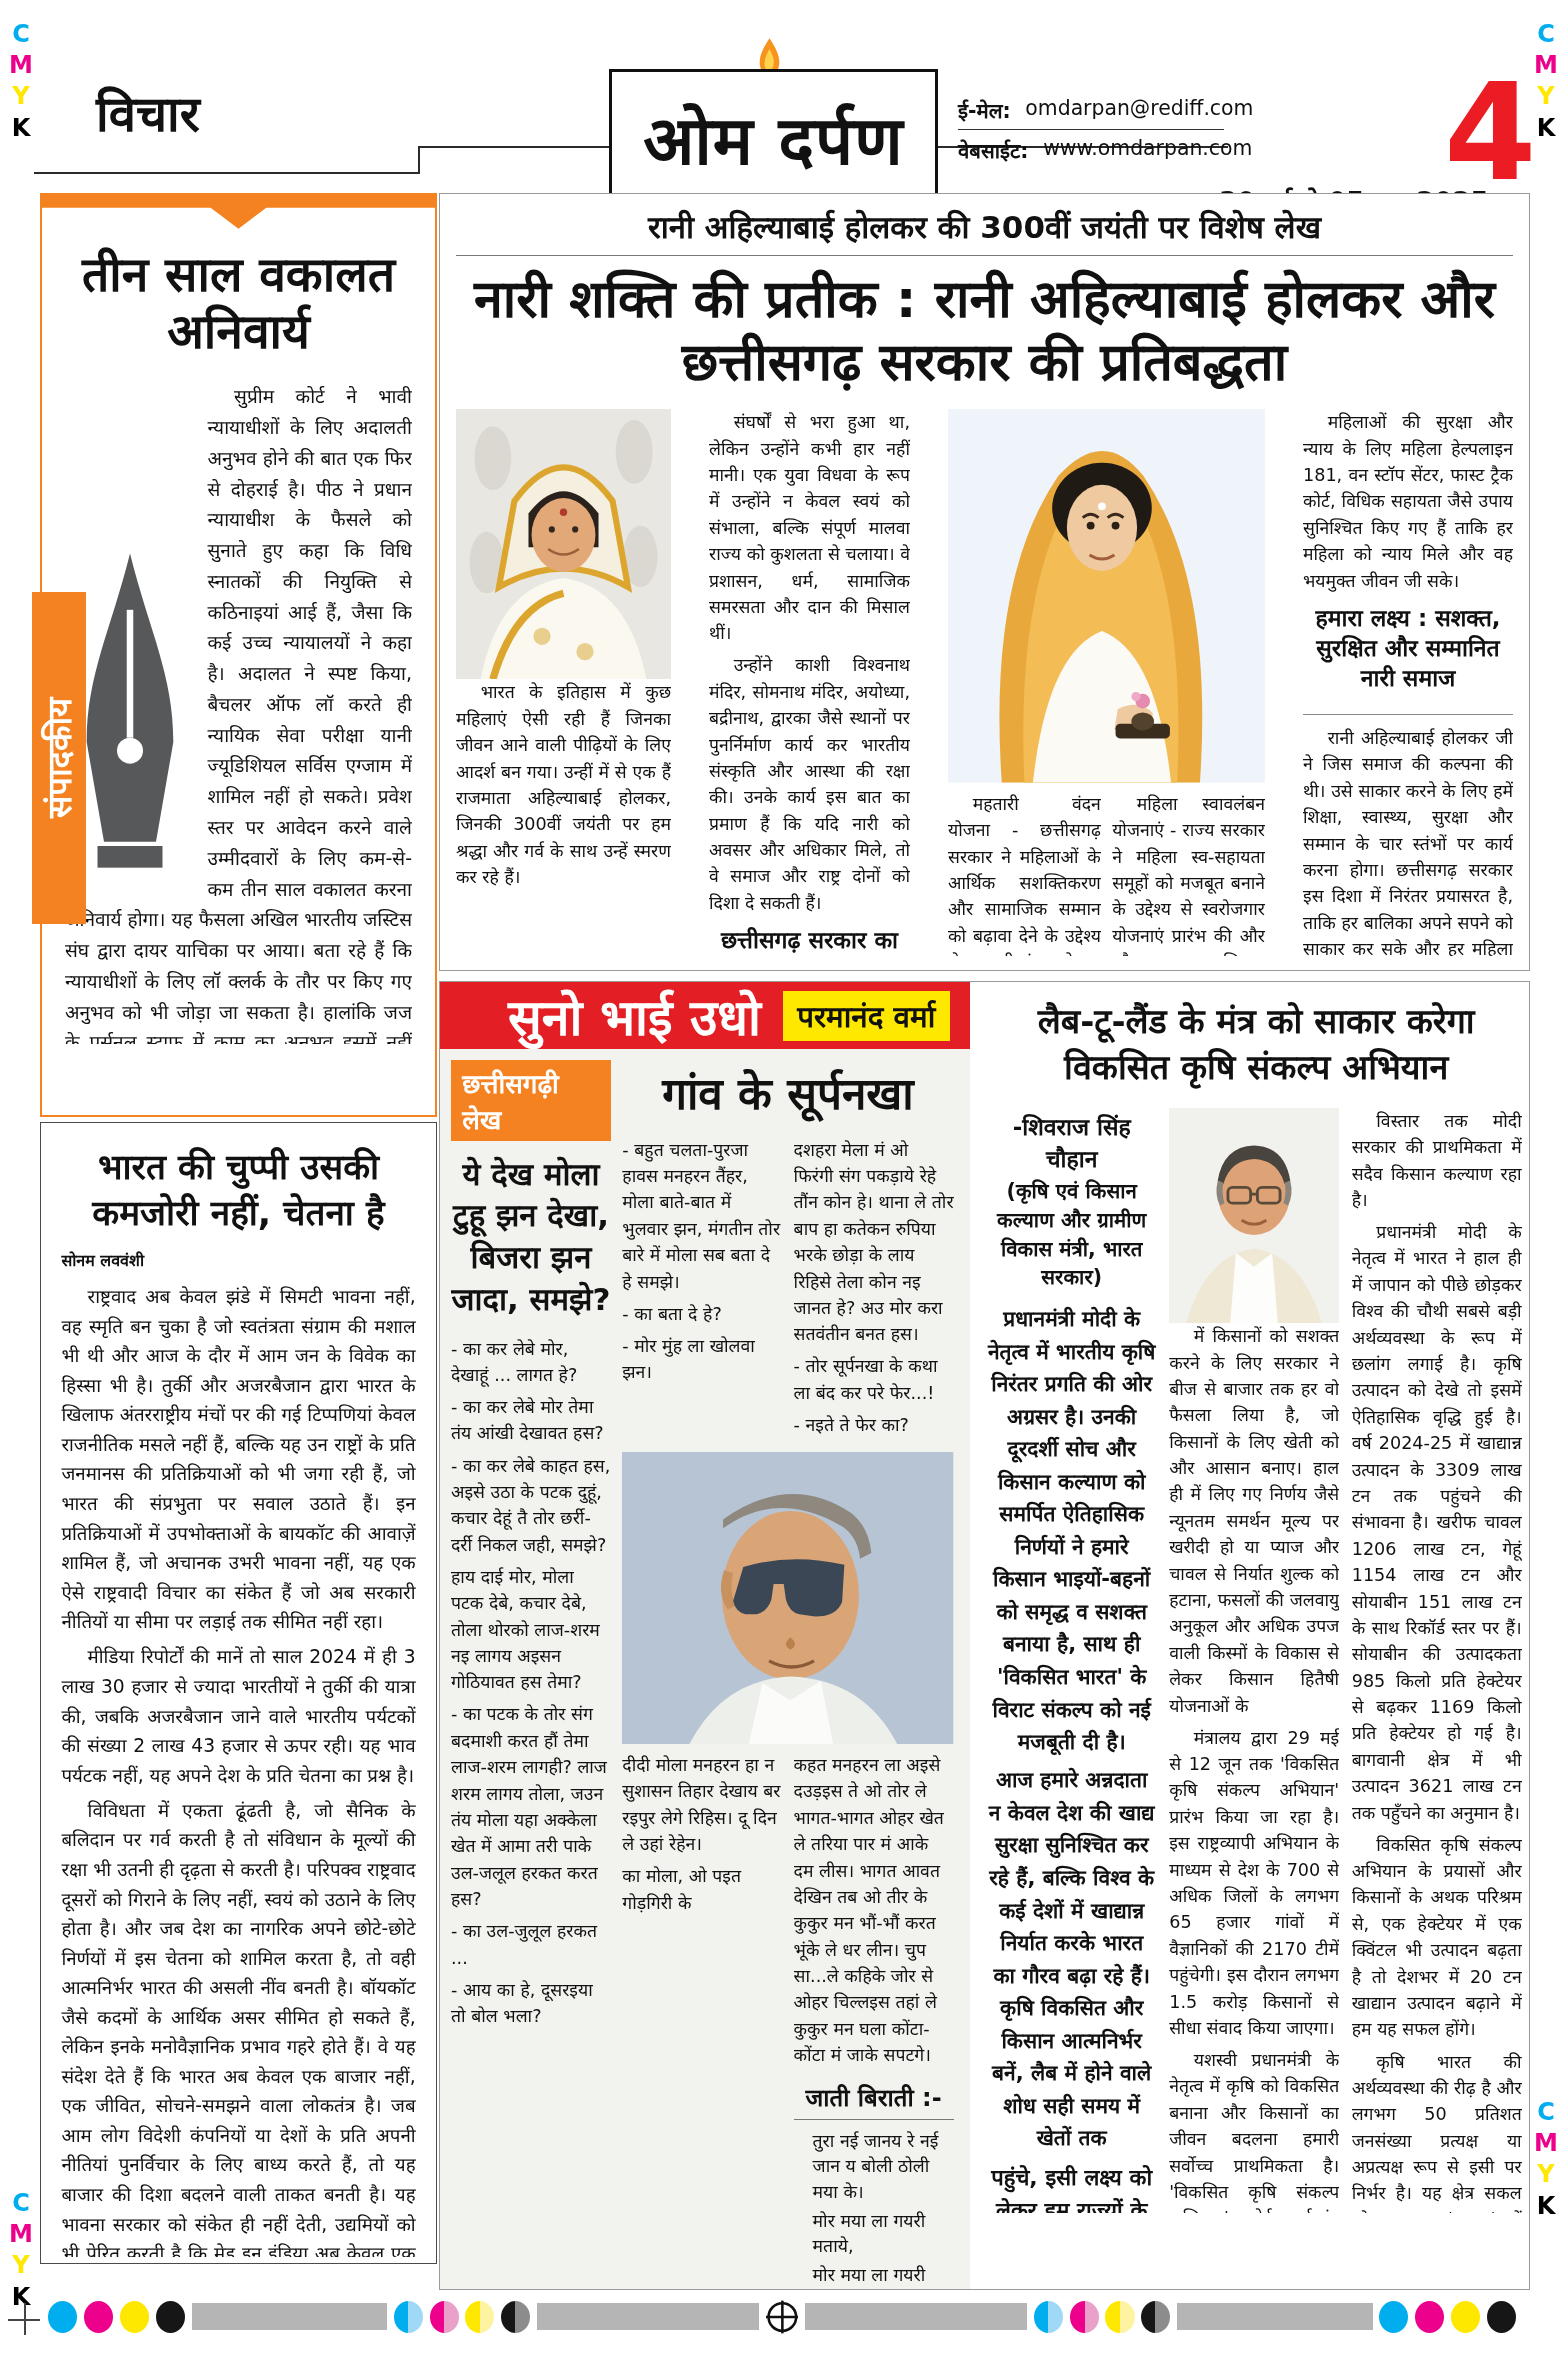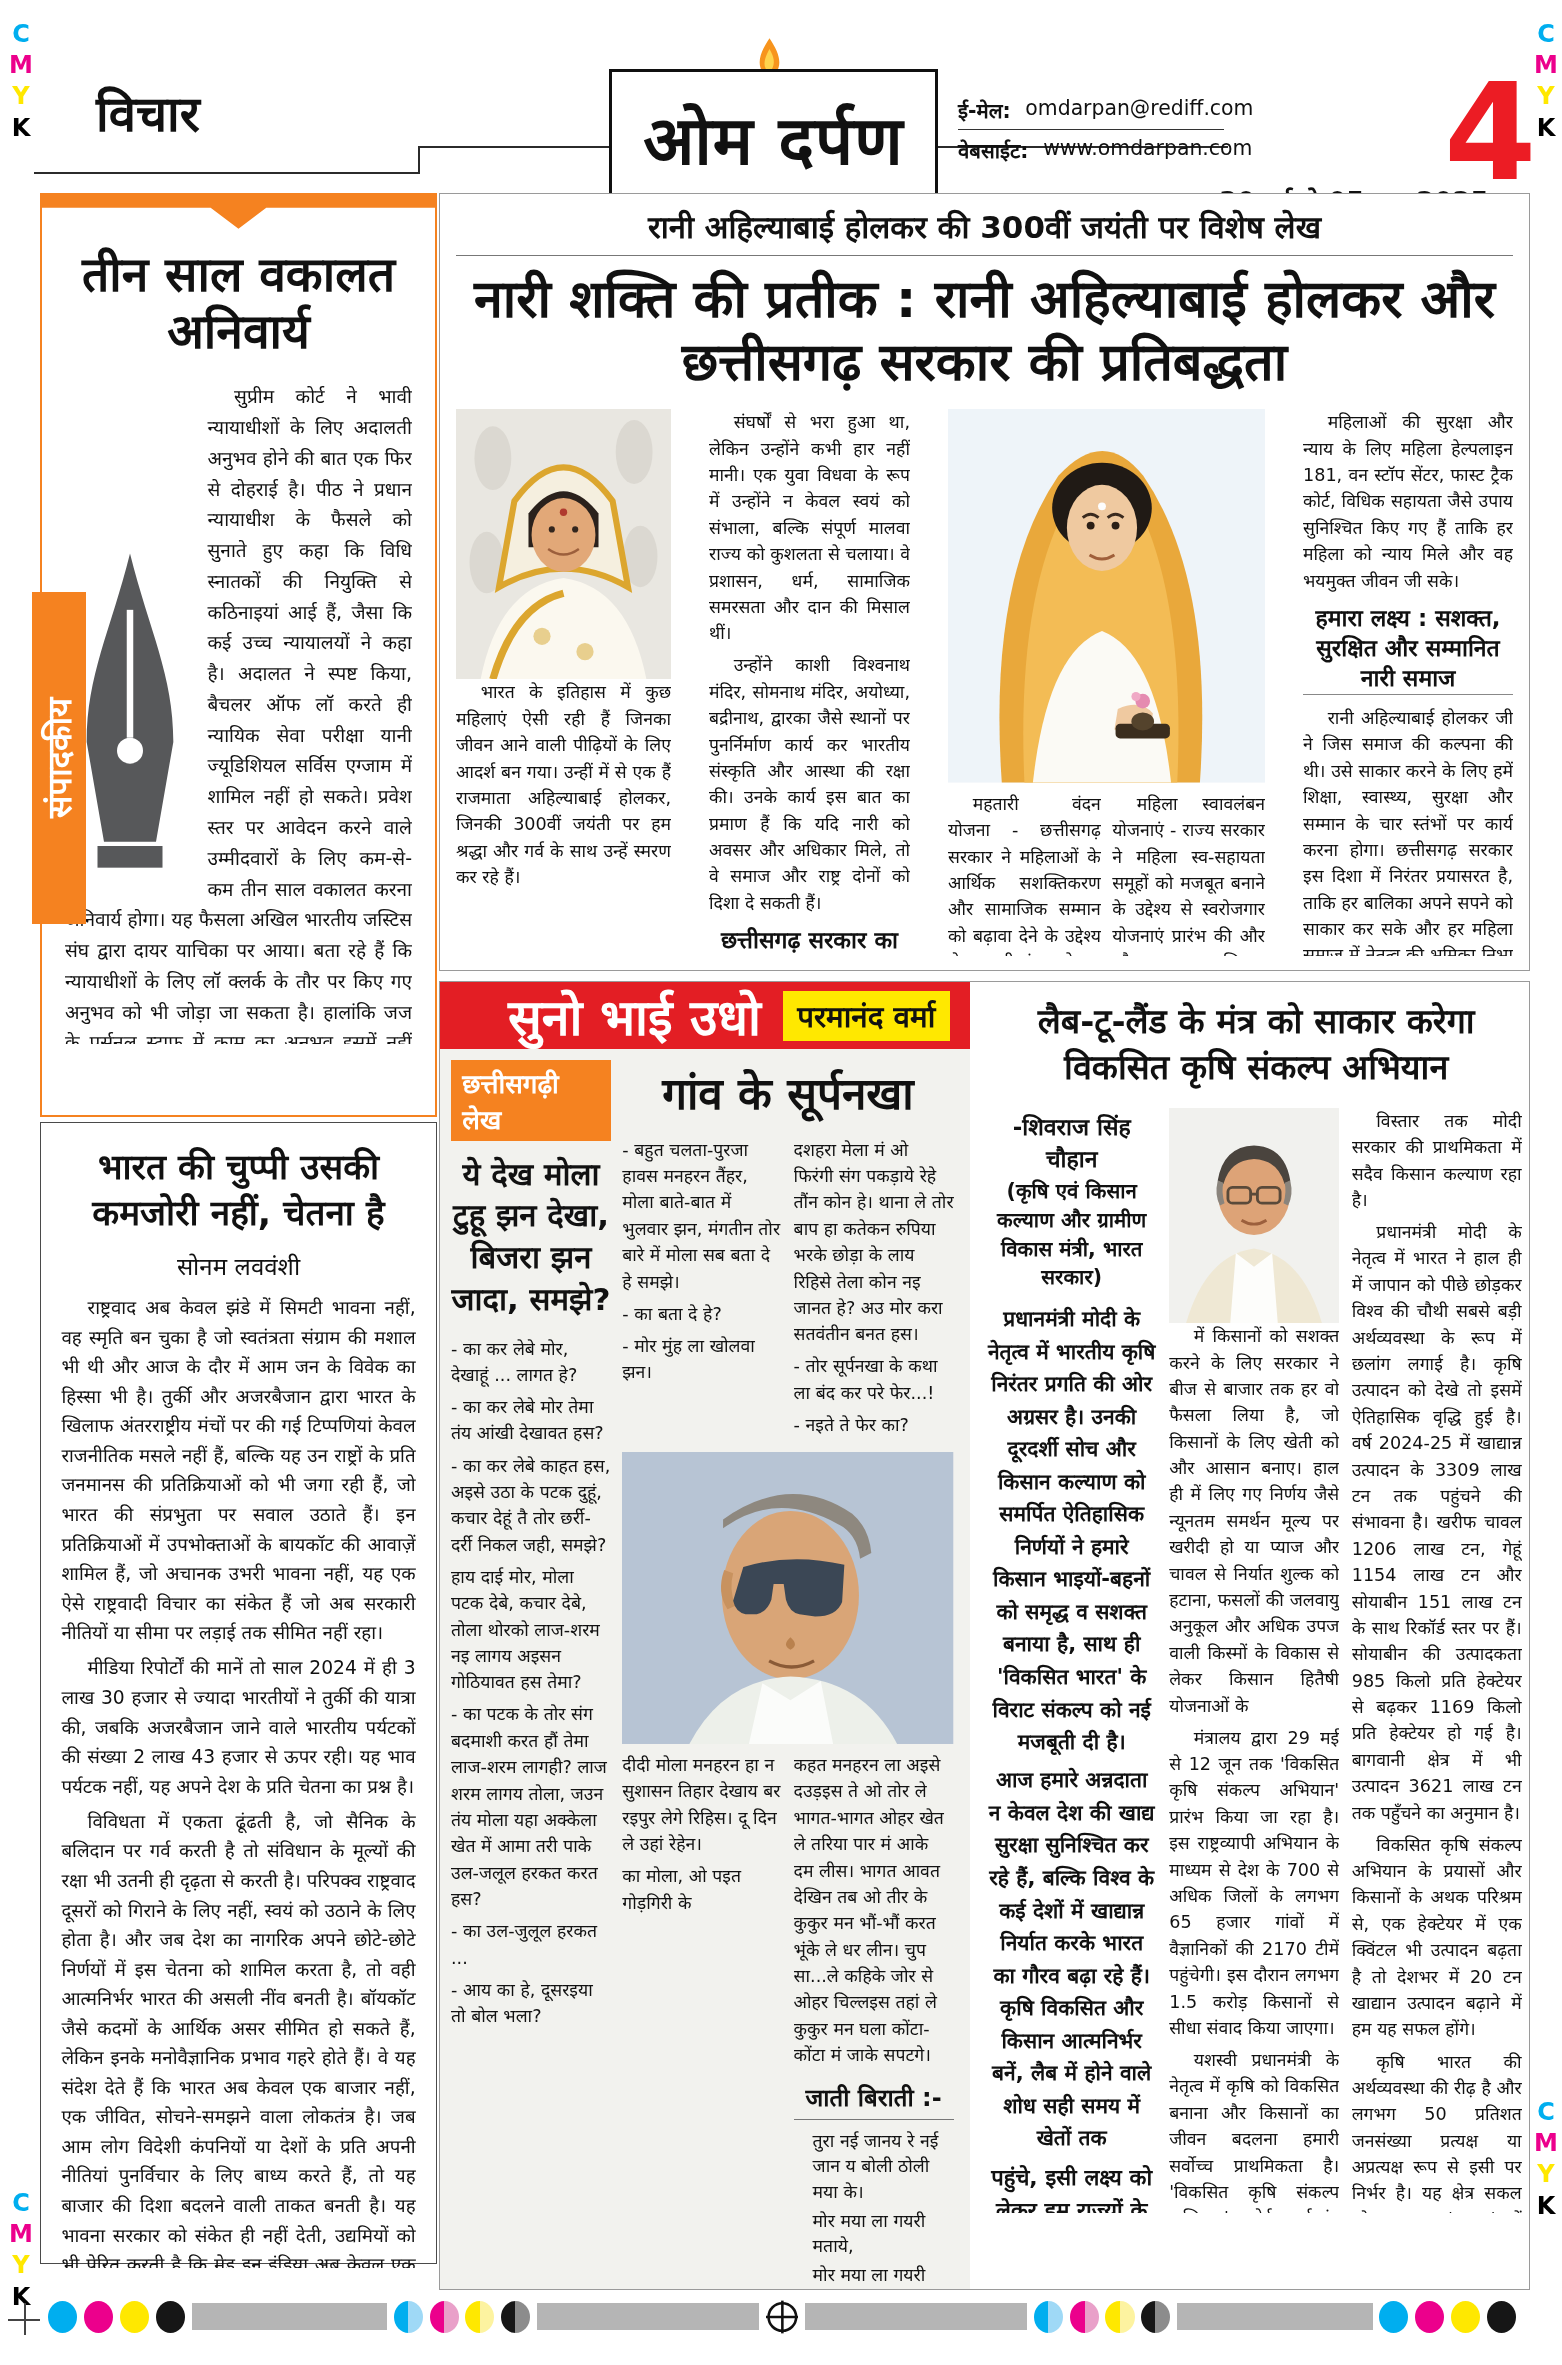--- a/index.html
+++ b/index.html
@@ -19,38 +19,38 @@
   .contact{position:absolute;left:958px;top:90px;width:266px;font-size:20.4px;}
   .contact .row{display:flex;gap:14.7px;padding:5.7px 0;}
   .contact .lbl{font-weight:700;white-space:nowrap;}
   .date-line{position:absolute;left:1219px;top:183px;font-size:26px;font-weight:800;}
   .page-num{position:absolute;left:1444px;top:67px;font-size:133px;font-weight:900;color:#EC1C24;line-height:1;}
   
   .bp{margin:0 0 5.7px 0;font-size:17.6px;line-height:1.5;text-align:justify;text-indent:1.4em;}
   .dlg{margin:0 0 5.7px 0;font-size:17.6px;line-height:1.5;text-align:left;}
   .song-line{margin:0 0 3.4px 19px;font-size:17.6px;line-height:1.45;}
   .subhead{font-size:23px;font-weight:800;text-align:center;line-height:1.3;margin:10.2px 0;
-           border-bottom:1.7px solid #888;padding-bottom:0;}
+           border-bottom:1.7px solid #888;padding-bottom:20px;}
   .clip{overflow:hidden;}
   
   .editorial-box{position:absolute;left:40px;top:193px;width:397px;height:924px;border:2.3px solid #F58220;
         box-sizing:border-box;padding:45px 23px 17px 23px;background:#fff;}
   .editorial-banner{position:absolute;left:-2.3px;top:-2.3px;width:calc(100% + 4.5px);height:36px;background:#F58220;
         clip-path:polygon(0 0,100% 0,100% 42%,57% 42%,50% 100%,43% 42%,0 42%);}
   .editorial-title{font-size:48px;font-weight:900;text-align:center;line-height:1.2;margin:5.7px 0 20.4px 0;}
   .editorial-body .bp{font-size:19px;line-height:1.62;}
   .pen-float{float:left;width:130px;height:351px;margin:153px 12.5px 0 0;}
   .editorial-tab{position:absolute;left:32px;top:592px;width:54px;height:332px;background:#F58220;color:#fff;
         display:flex;align-items:center;justify-content:center;font-size:33px;font-weight:800;
         writing-mode:vertical-rl;transform:rotate(180deg);}
   
   .opinion-box{position:absolute;left:40px;top:1122px;width:397px;height:1142px;border:1.7px solid #4a4a4a;
         box-sizing:border-box;padding:19px 20.4px;background:#fff;}
   .opinion-head{font-size:35px;font-weight:900;text-align:center;line-height:1.3;margin:3.4px 0 12.5px 0;}
-  .opinion-by{font-size:24px;font-weight:400;text-align:center;margin-bottom:11.3px;}
+  .opinion-by{font-size:16px;font-weight:700;margin-bottom:11.3px;}
   .opinion-body .bp{font-size:18.7px;line-height:1.58;}
   
   .lead-box{position:absolute;left:439px;top:193px;width:1091px;height:778px;border:1.7px solid #9a9a9a;
         box-sizing:border-box;padding:11.3px 16px;background:#fff;}
   .kicker{font-size:31px;font-weight:800;text-align:center;padding-bottom:8px;border-bottom:1.7px solid #777;}
   .lead-head{font-size:52px;font-weight:900;text-align:center;line-height:1.22;margin:11.3px 0 14.7px 0;}
   .lead-cols{display:flex;justify-content:space-between;gap:16px;height:547px;overflow:hidden;}
   .lead-col{overflow:hidden;}
   .lc1{width:215px;}.lc2{width:201px;}.lcm{width:317px;}.lc4{width:210px;}
   .photo-frame{width:100%;display:block;}

